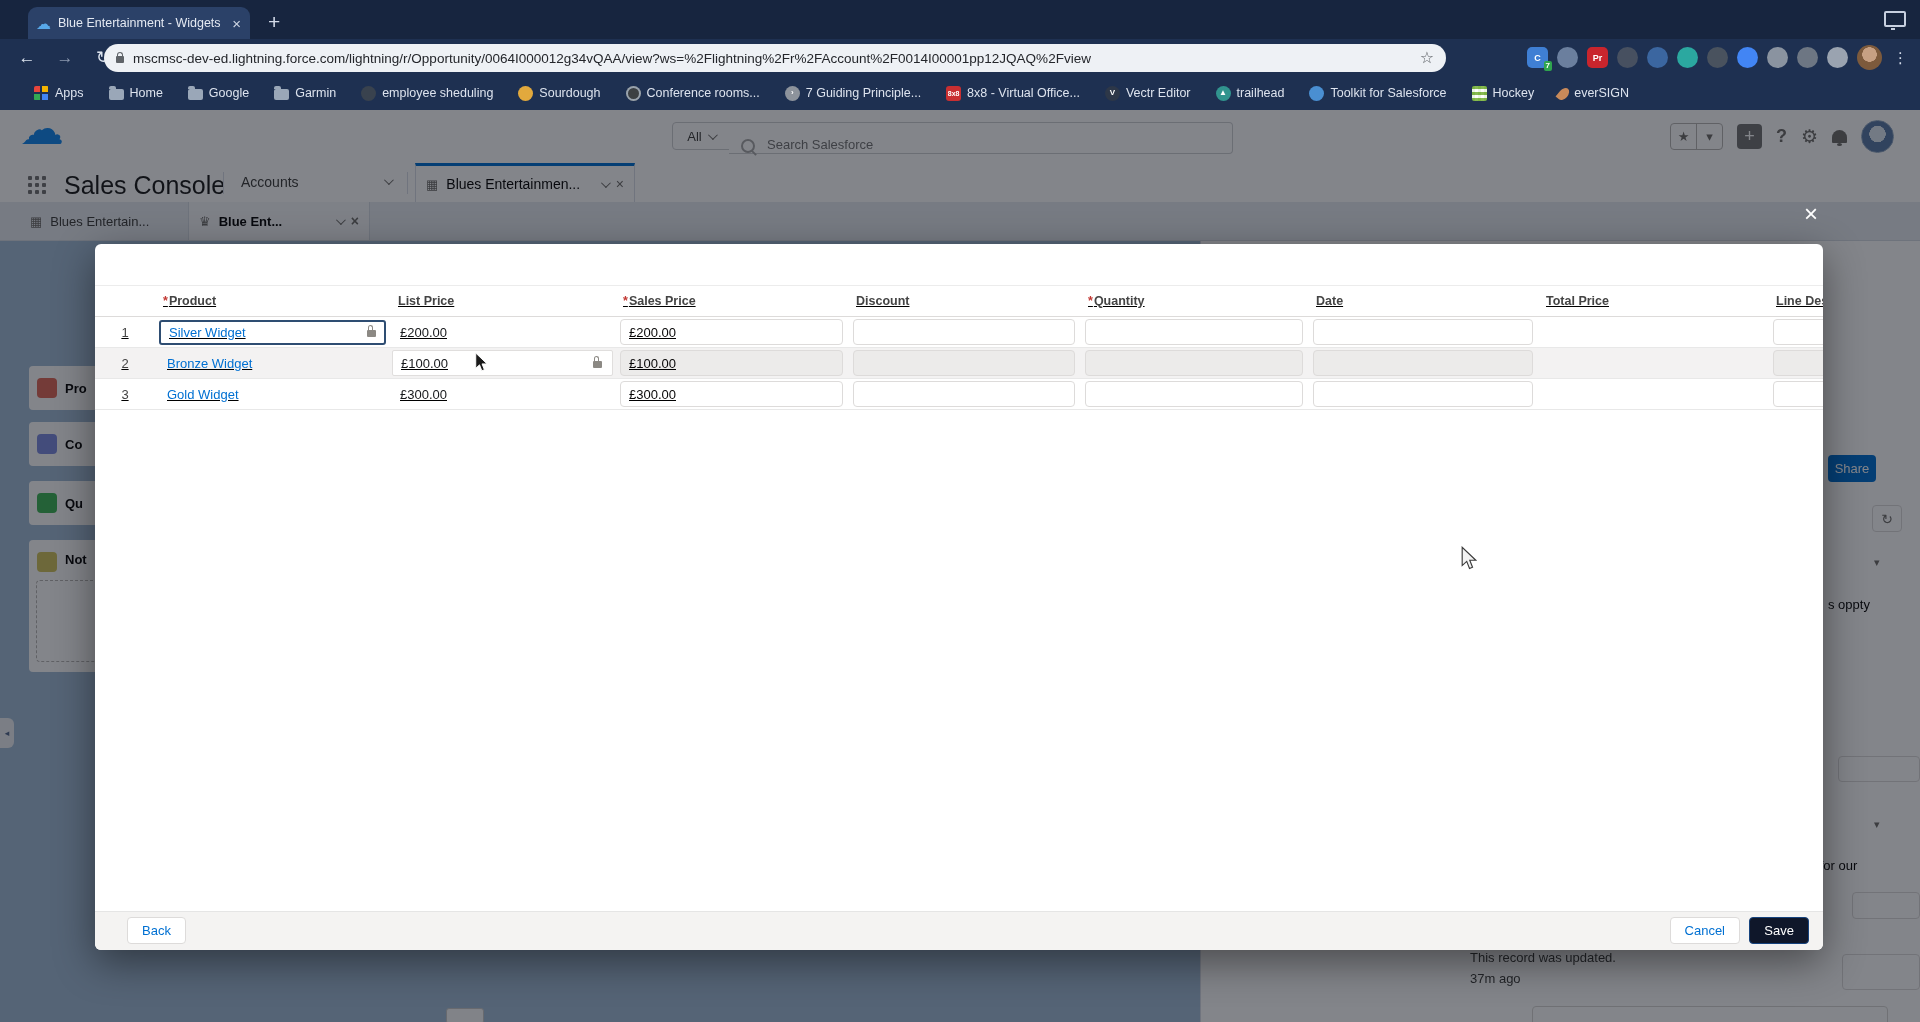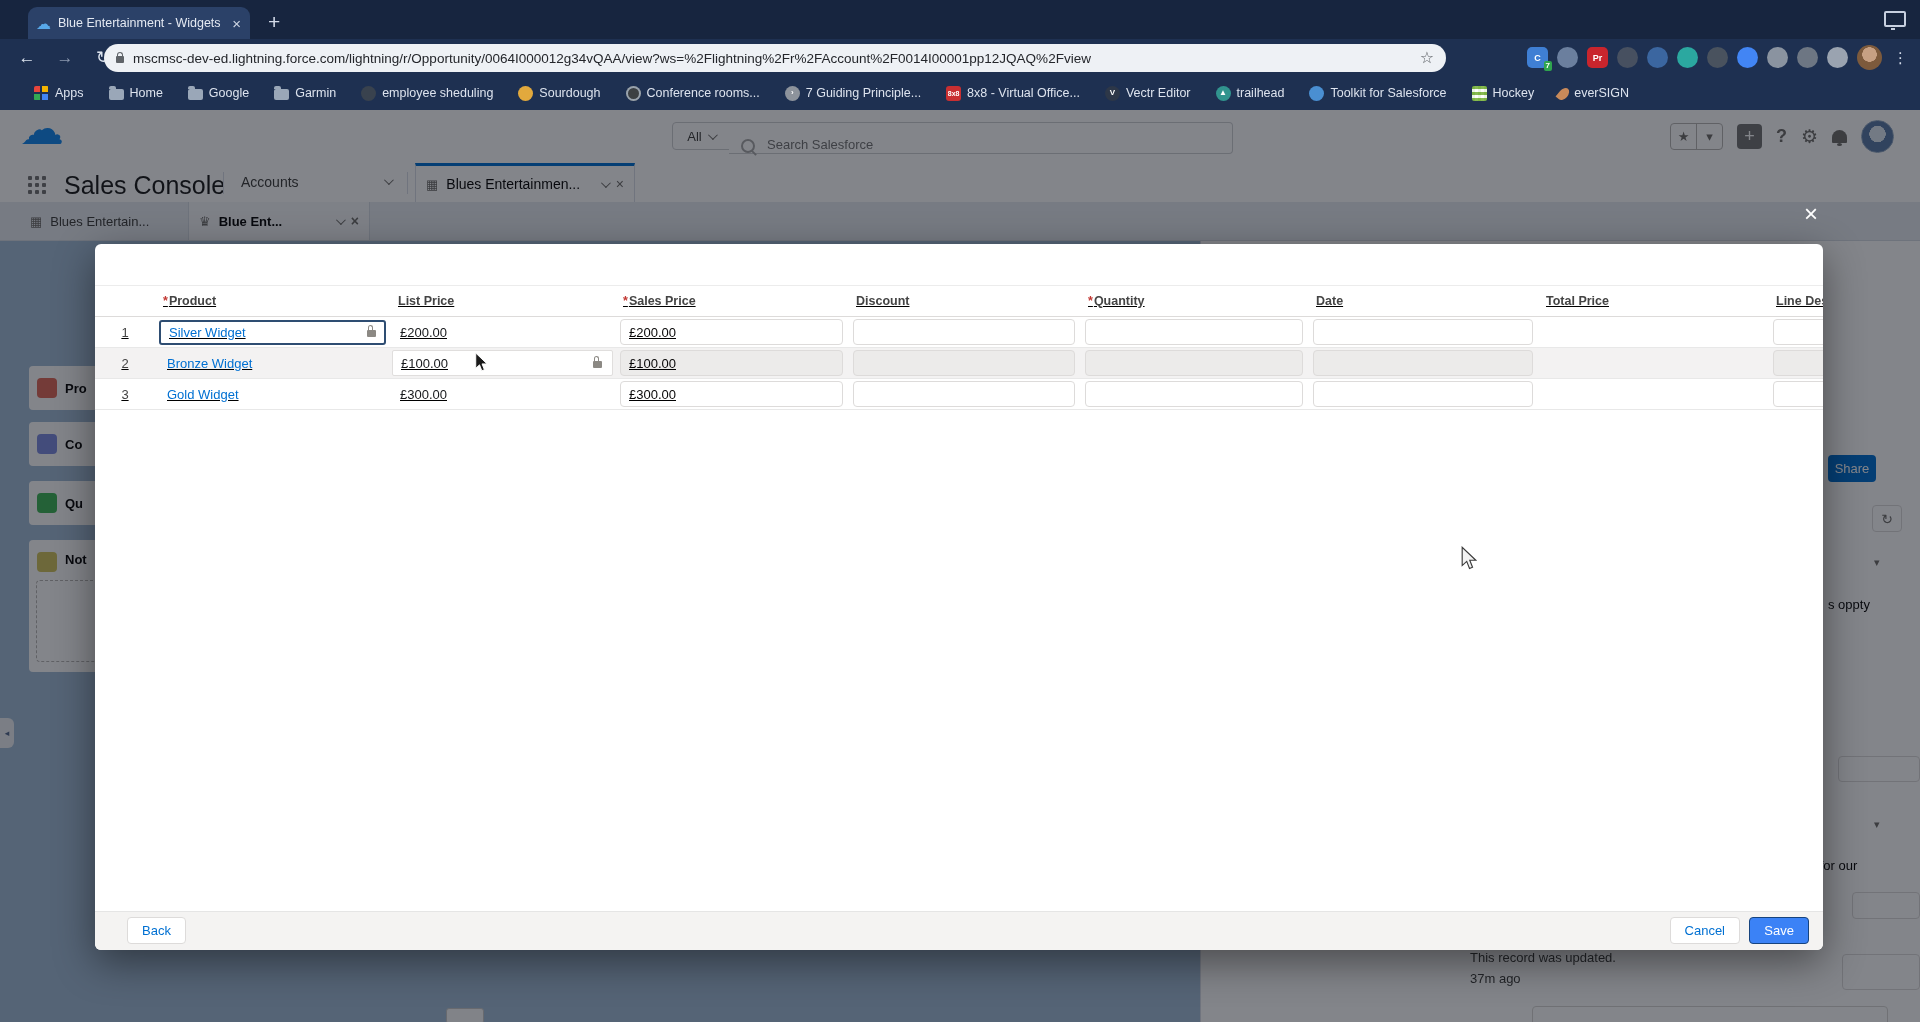--- a/index.html
+++ b/index.html
@@ -136,21 +136,21 @@
     box-sizing:border-box;display:flex;align-items:center;justify-content:space-between;padding:0 10px 0 8px;}
   .lock{position:relative;width:9px;height:7px;background:#8c8984;border-radius:1px;flex:none;margin-top:2px;}
   .lock::before{content:"";position:absolute;top:-5px;left:1px;width:5px;height:5px;border:1.5px solid #8c8984;border-bottom:none;border-radius:3px 3px 0 0;box-sizing:border-box;}
   .inp{height:26px;margin:0 5px;width:calc(100% - 10px);box-sizing:border-box;border:1px solid #dddbda;border-radius:4px;
     background:#fff;font-size:13px;color:#080707;padding:0 8px;font-family:"Liberation Sans","DejaVu Sans",sans-serif;outline:none;}
   .inp.gray{background:#ecebea;}
   .m-footer{position:absolute;bottom:0;left:0;right:0;height:38px;background:#f4f3f2;border-top:1px solid #e5e5e5;border-radius:0 0 6px 6px;}
   .btn{position:absolute;top:5px;height:27px;border-radius:4px;font-size:13px;display:flex;align-items:center;justify-content:center;
     padding:0 14px;box-sizing:border-box;}
   .btn.neutral{background:#fff;border:1px solid #dddbda;color:#0070d2;}
-  .btn.brand{background:#3b82f6;border:1px solid #16437e;color:#fff;}
+  .btn.brand{background:#0f172a;border:1px solid #16437e;color:#fff;}
   .cursor{position:absolute;z-index:60;}
 </style>
 </head>
 <body>
 
 <div class="screen">
 
   <div class="chrome">
     <div class="tabstrip">
       <div class="tab">

